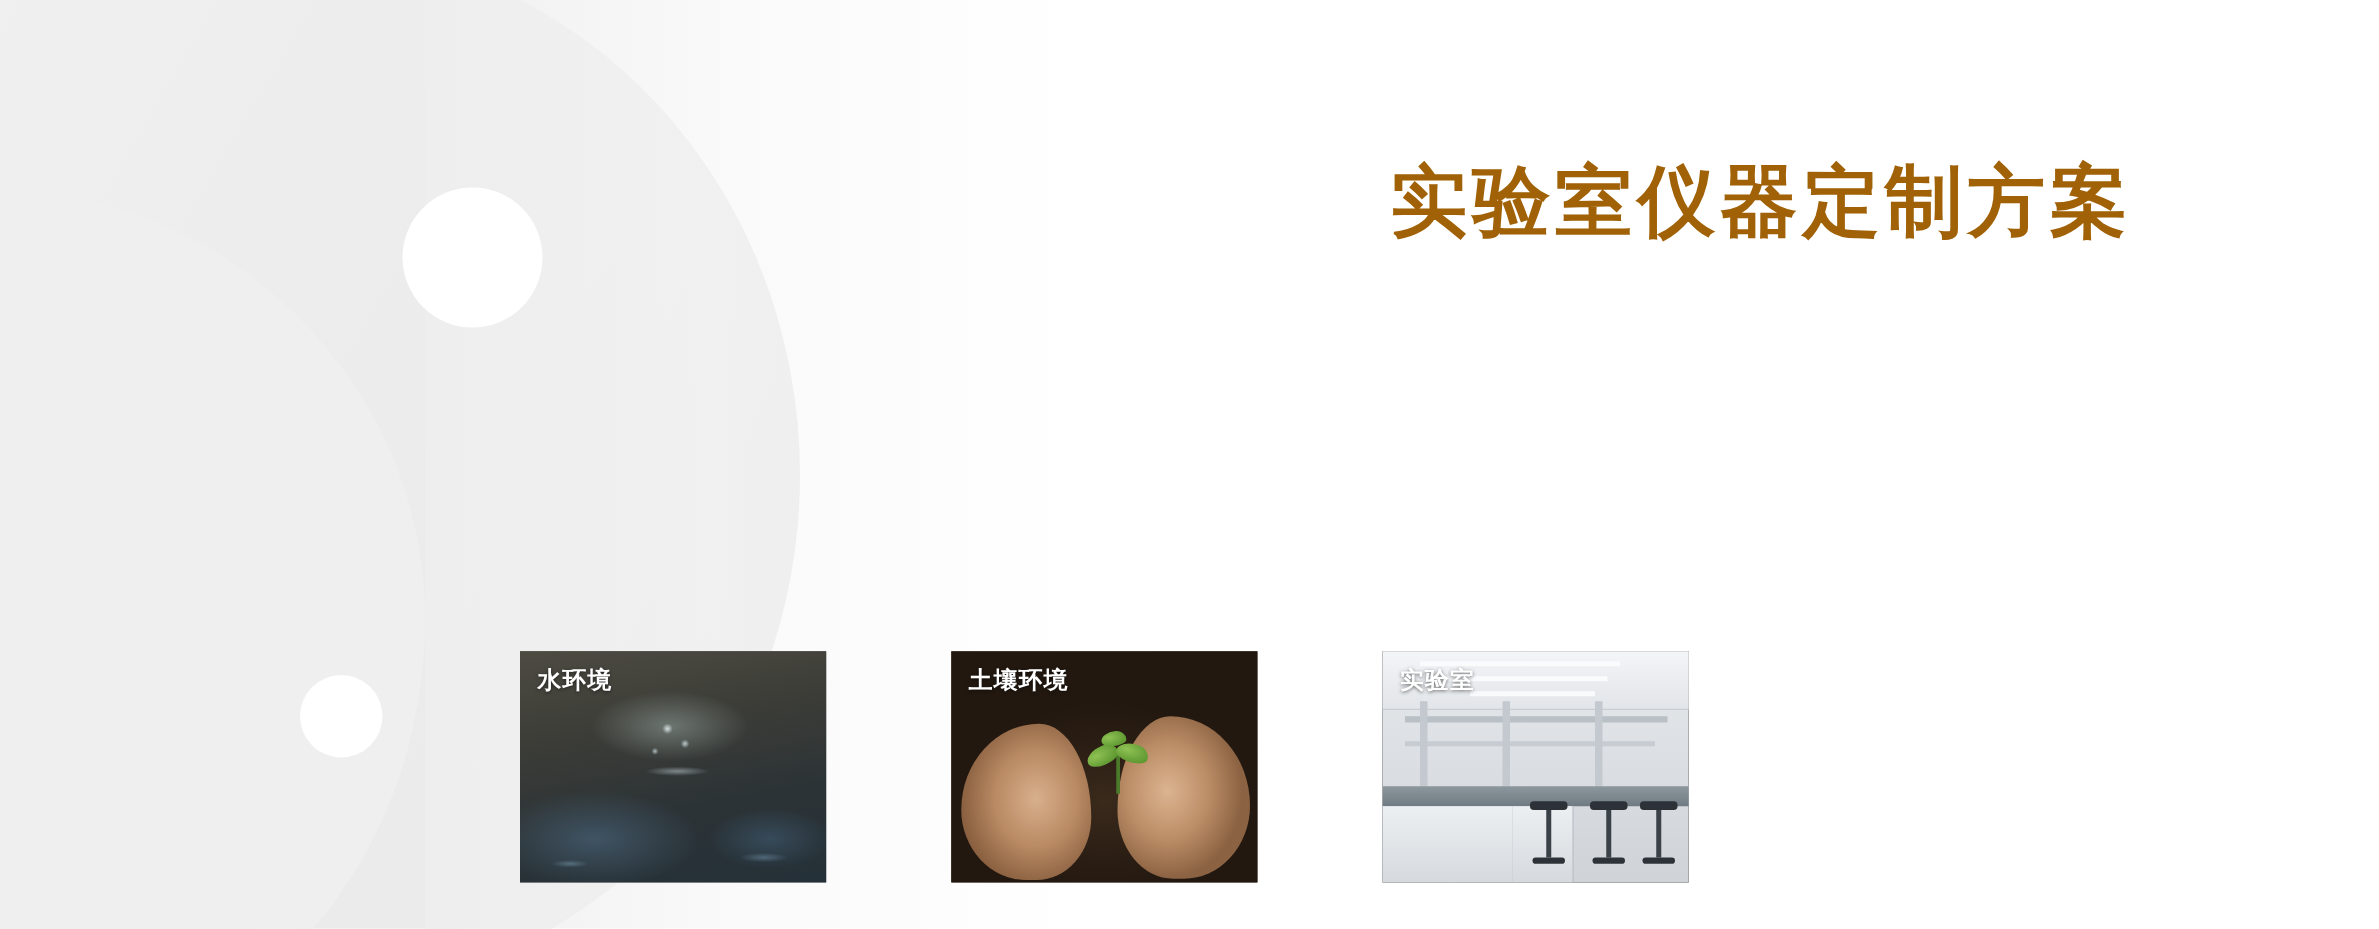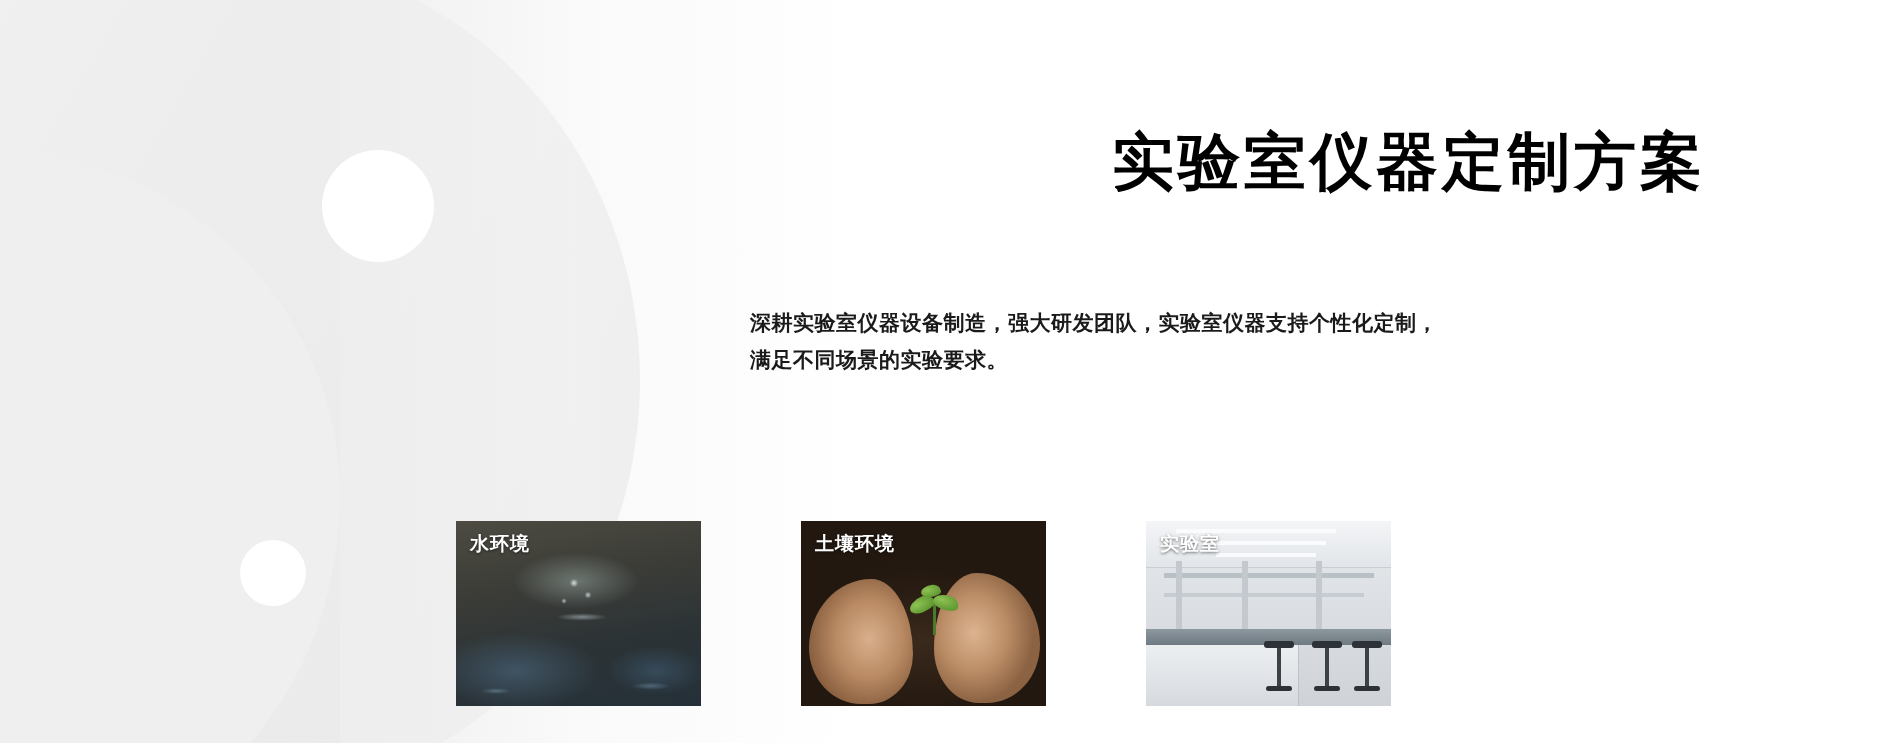--- a/index.html
+++ b/index.html
@@ -78,40 +78,40 @@
 
   .headline {
     position: absolute;
     left: 746px;
     top: 128px;
     width: 960px;
     text-align: right;
     font-size: 62px;
     font-weight: bold;
     letter-spacing: 4px;
-    color: #000000;
+    color: #a16207;
     line-height: 1.1;
     white-space: nowrap;
   }
 
   .subcopy {
     position: absolute;
     left: 750px;
     top: 305px;
     width: 960px;
     font-size: 21px;
     font-weight: bold;
     color: #1a1a1a;
     line-height: 1.75;
     letter-spacing: 0.5px;
   }
 
   .cards {
     position: absolute;
-    left: 456px;
+    left: 416px;
     top: 521px;
     width: 1432px;
     height: 185px;
   }
 
   .card {
     position: absolute;
     top: 0;
     width: 245px;
     height: 185px;
@@ -288,24 +288,20 @@
   <div class="bg-shape"></div>
   <div class="bg-shape-2"></div>
   <div class="bg-fade"></div>
   <div class="circle-big"></div>
   <div class="circle-small"></div>
 
   <div class="content">
 
     <div class="headline">实验室仪器定制方案</div>
 
-    <div class="subcopy">
-      <div>深耕实验室仪器设备制造，强大研发团队，实验室仪器支持个性化定制，</div>
-      <div>满足不同场景的实验要求。</div>
-    </div>
 
     <div class="cards">
 
       <div class="card">
         <div class="photo photo-water"></div>
         <div class="card-label">水环境</div>
       </div>
 
       <div class="card">
         <div class="photo photo-soil">

